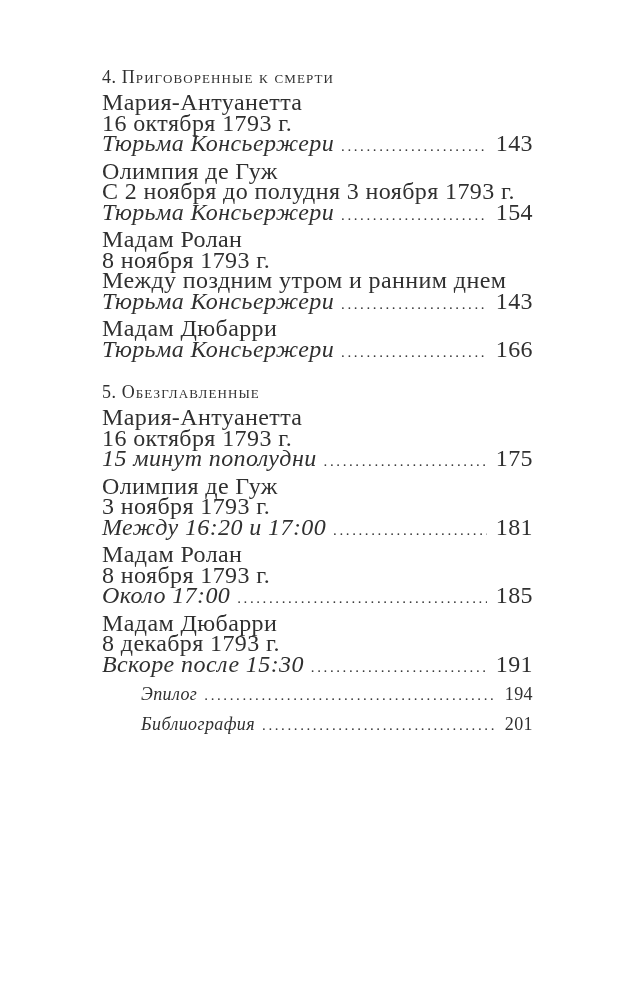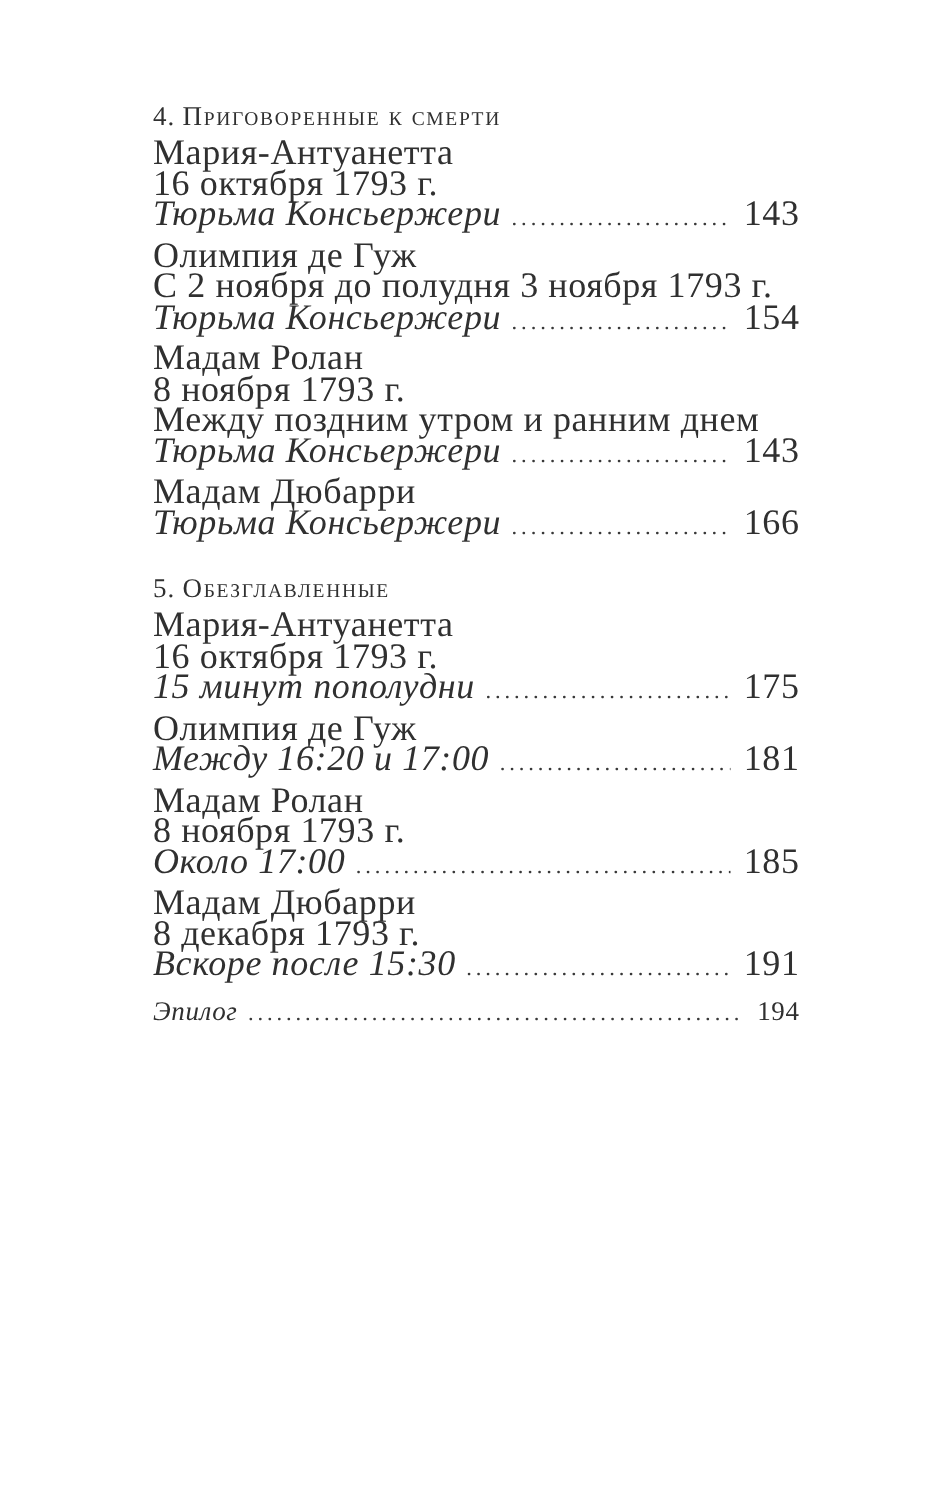--- a/index.html
+++ b/index.html
@@ -73,20 +73,21 @@
     display: flex;
     align-items: baseline;
     font-size: 18px;
     line-height: 20.5px;
     letter-spacing: 0.4px;
     margin-bottom: 8.5px;
   }
   .tail-title {
     font-style: italic;
     white-space: nowrap;
+    margin-left: 39px;
   }
 </style>
 </head>
 <body>
 
 <div class="page">
 
   <div class="section first">
     <div class="section-heading">
       <span class="sec-num">4.</span><span class="sec-title">Приговоренные к смерти</span>
@@ -143,20 +144,21 @@
       <div class="entry-detail">16 октября 1793 г.</div>
       <div class="leader-row">
         <span class="leader-text">15 минут пополудни</span>
         <span class="dots"></span>
         <span class="page-num">175</span>
       </div>
     </div>
 
     <div class="entry">
       <div class="entry-name">Олимпия де Гуж</div>
+      <div class="entry-detail">3 ноября 1793 г.</div>
       <div class="leader-row">
         <span class="leader-text">Между 16:20 и 17:00</span>
         <span class="dots"></span>
         <span class="page-num">181</span>
       </div>
     </div>
 
     <div class="entry">
       <div class="entry-name">Мадам Ролан</div>
       <div class="entry-detail">8 ноября 1793 г.</div>
@@ -177,15 +179,20 @@
       </div>
     </div>
   </div>
 
   <div class="tail">
     <div class="tail-row">
       <span class="tail-title">Эпилог</span>
       <span class="dots"></span>
       <span class="page-num">194</span>
     </div>
+    <div class="tail-row">
+      <span class="tail-title">Библиография</span>
+      <span class="dots"></span>
+      <span class="page-num">201</span>
+    </div>
   </div>
 
 </div>
 
 </body></html>

